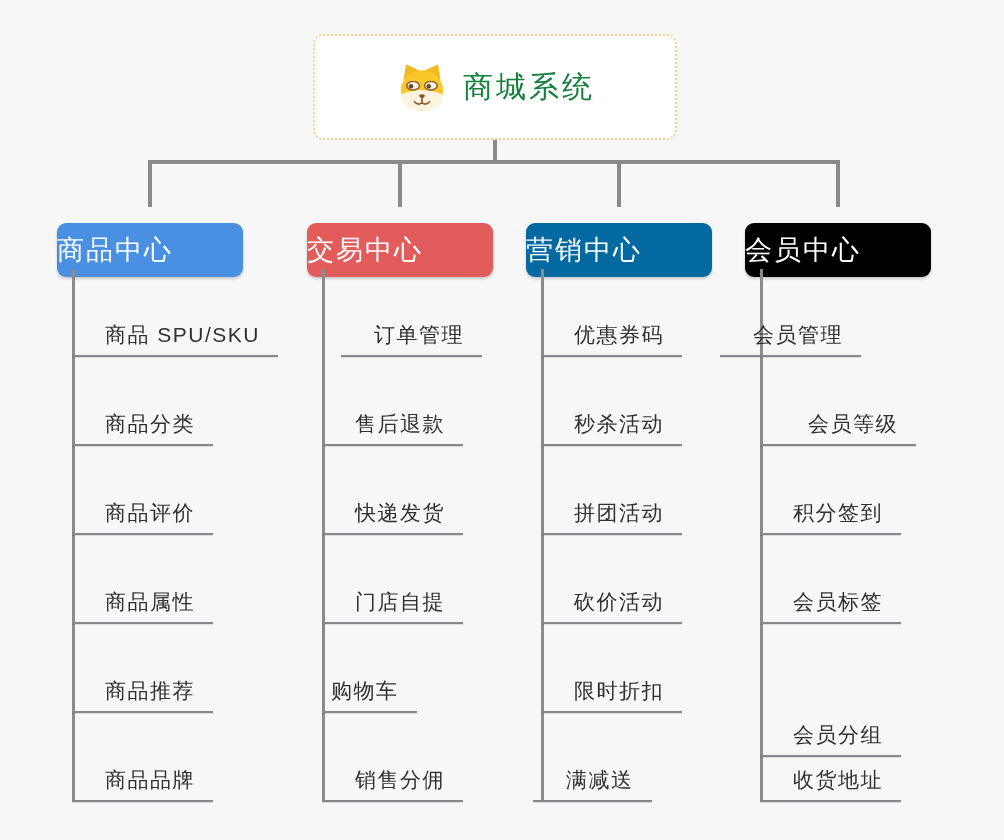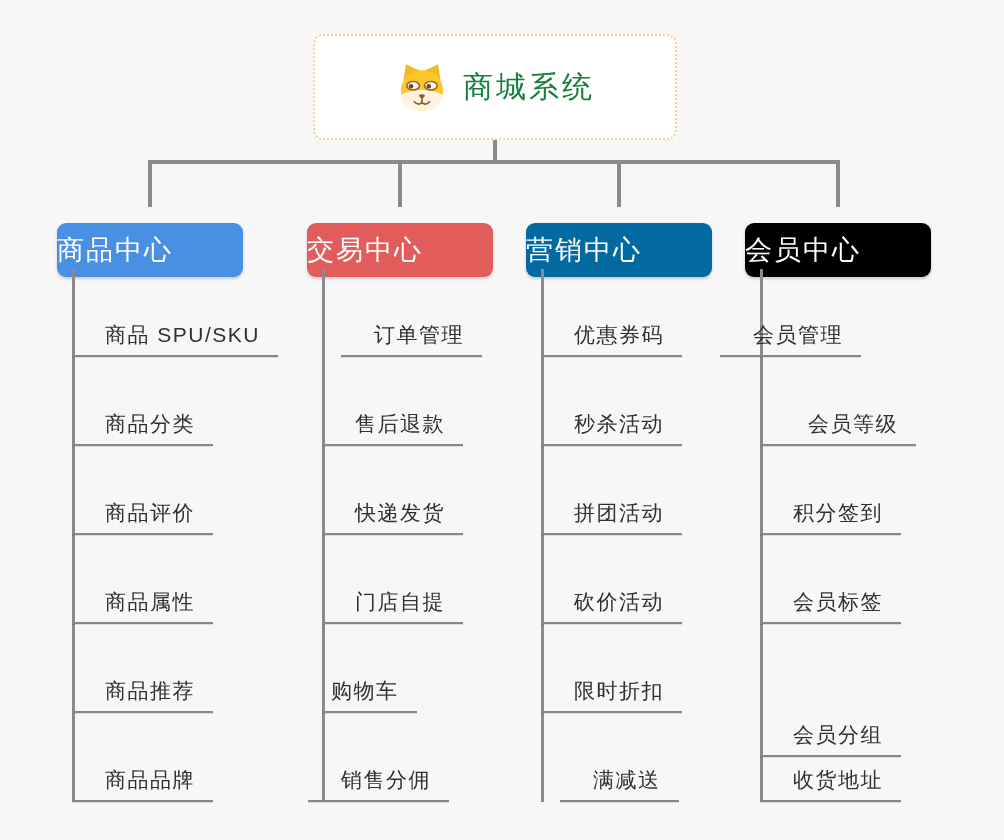--- a/index.html
+++ b/index.html
@@ -109,32 +109,32 @@
       <div class="conn" style="left: 398px; top: 160px; width: 4px; height: 47px;"></div>
       <div class="branch-box" style="left: 307px; background: rgb(226, 92, 92);">
         <span>交易中心</span>
       </div>
       <div class="trunk" style="left: 322px;"></div>
       <div class="leaf" style="left: 322px; top: 317px; margin-left: 19px;">订单管理</div>
       <div class="leaf" style="left: 322px; top: 406px;">售后退款</div>
       <div class="leaf" style="left: 322px; top: 495px;">快递发货</div>
       <div class="leaf" style="left: 322px; top: 584px;">门店自提</div>
       <div class="leaf" style="left: 322px; top: 673px; padding-left: 9px;">购物车</div>
-      <div class="leaf" style="left: 308px; top: 762px;">销售分佣</div>
+      <div class="leaf" style="left: 322px; top: 762px;">销售分佣</div>
       <div class="conn" style="left: 617px; top: 160px; width: 4px; height: 47px;"></div>
       <div class="branch-box" style="left: 526px; background: #0369a1;">
         <span>营销中心</span>
       </div>
       <div class="trunk" style="left: 541px;"></div>
       <div class="leaf" style="left: 541px; top: 317px;">优惠券码</div>
       <div class="leaf" style="left: 541px; top: 406px;">秒杀活动</div>
       <div class="leaf" style="left: 541px; top: 495px;">拼团活动</div>
       <div class="leaf" style="left: 541px; top: 584px; font-family: Liberation Serif, serif;">砍价活动</div>
       <div class="leaf" style="left: 541px; top: 673px;">限时折扣</div>
-      <div class="leaf" style="left: 560px; top: 762px;">满减送</div>
+      <div class="leaf" style="left: 533px; top: 762px;">满减送</div>
       <div class="conn" style="left: 836px; top: 160px; width: 4px; height: 47px;"></div>
       <div class="branch-box" style="left: 745px; background: #000000;">
         <span>会员中心</span>
       </div>
       <div class="trunk" style="left: 760px;"></div>
       <div class="leaf" style="left: 720px; top: 317px;">会员管理</div>
       <div class="leaf" style="left: 760px; top: 406px; padding-left: 48px;">会员等级</div>
       <div class="leaf" style="left: 760px; top: 495px;">积分签到</div>
       <div class="leaf" style="left: 760px; top: 584px;">会员标签</div>
       <div class="leaf" style="left: 760px; top: 673px; margin-top: 44px;">会员分组</div>

